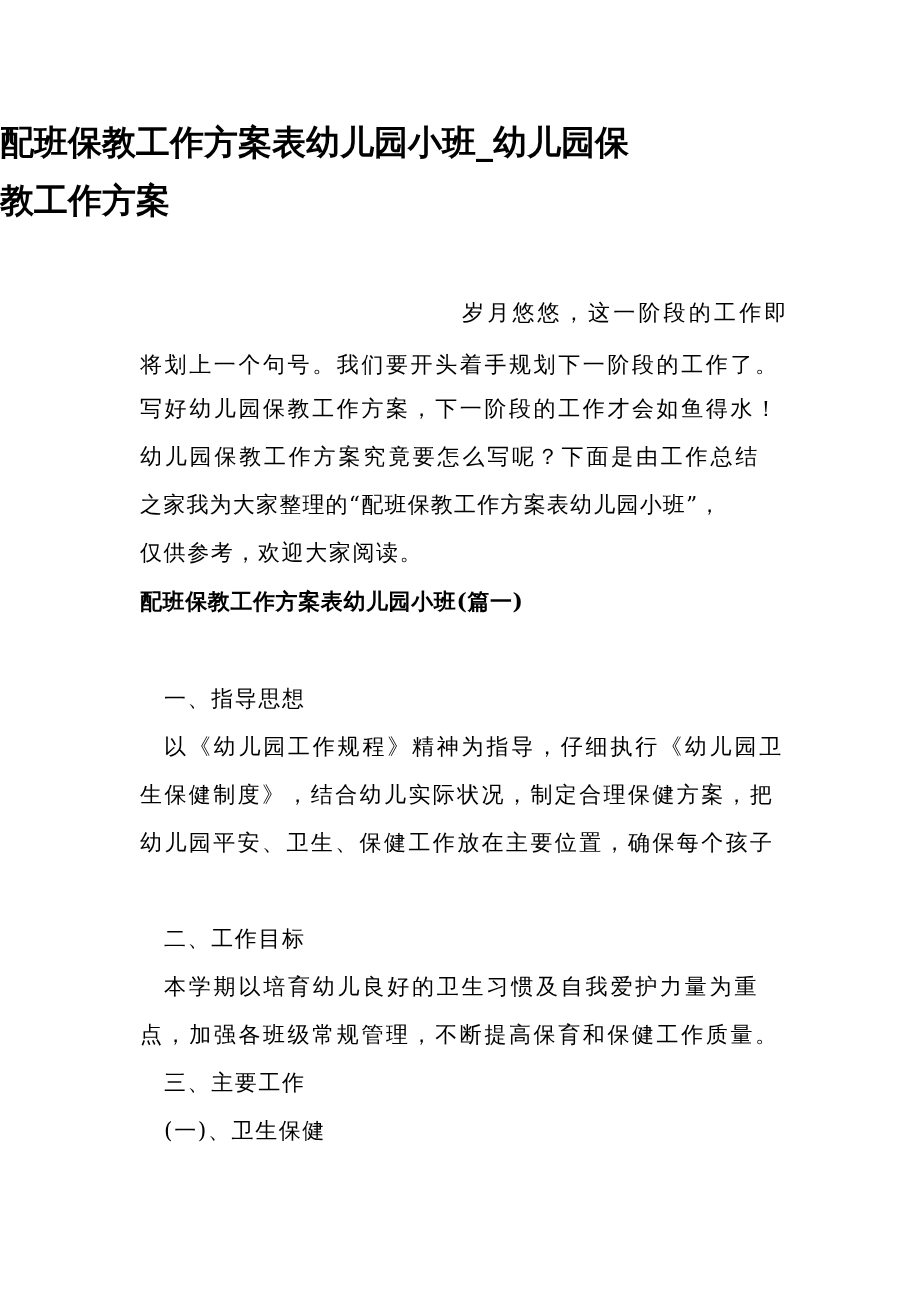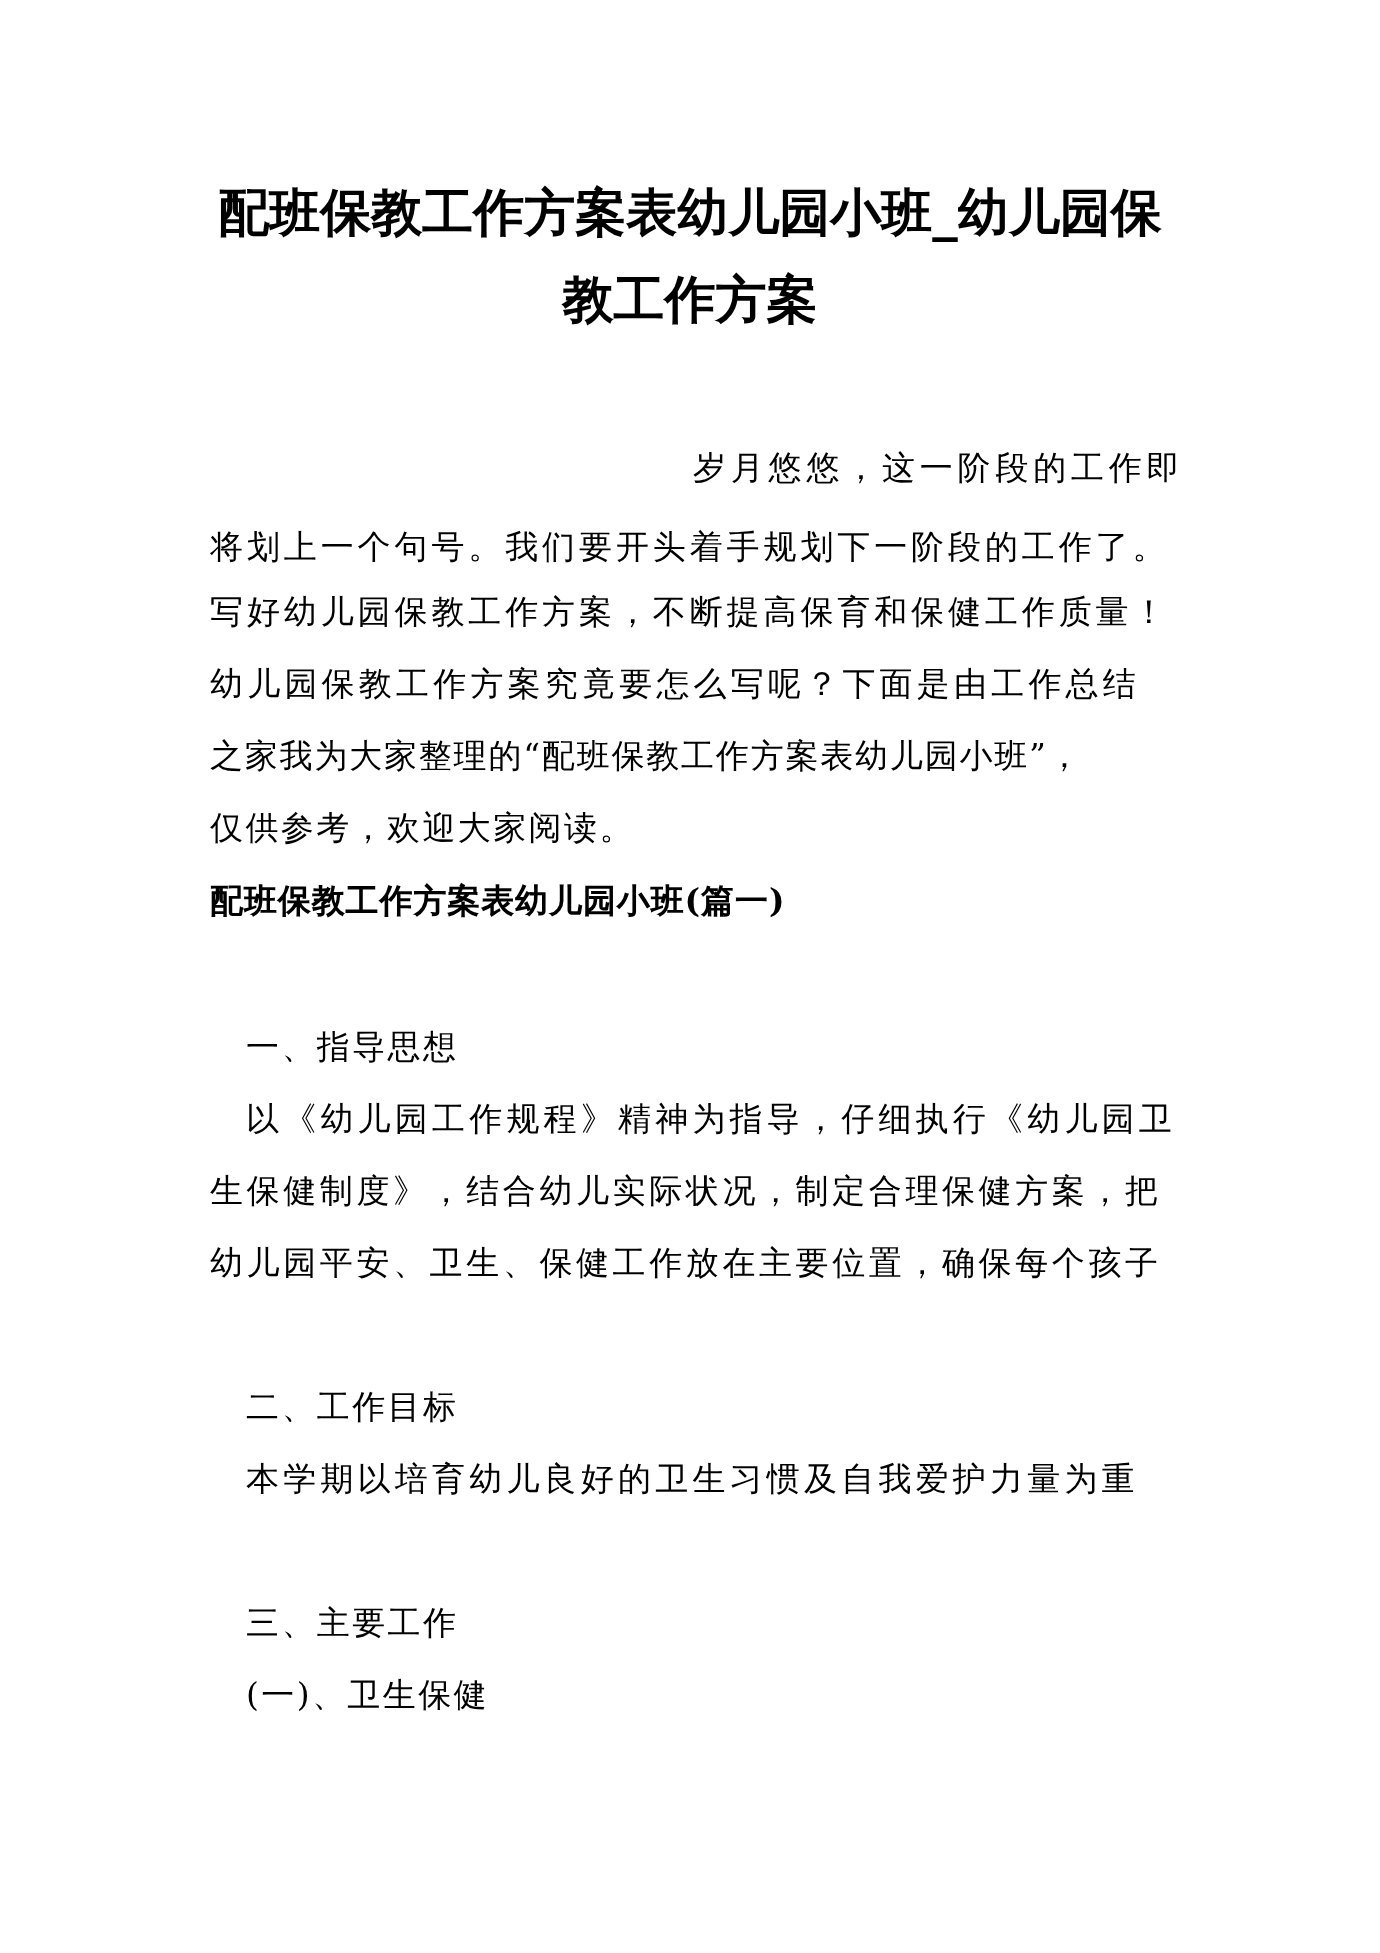--- a/index.html
+++ b/index.html
@@ -1,47 +1,48 @@
 <!DOCTYPE html>
 <html><head>
   <meta charset="utf-8">
   <style>
     html, body { margin: 0; padding: 0; background: #ffffff; }
     body { width: 920px; height: 1302px; position: relative; overflow: hidden;
            font-family: "DejaVu Serif", "Liberation Serif", serif; color: #000; }
     .page { position: absolute; left: 0; top: 0; width: 920px; height: 1302px; background: #fff; }
-    .title { position: absolute; left: 0; width: 920px; text-align: center;
+    .title { position: absolute; left: 0; width: 920px; 
              font-family: "DejaVu Sans", "Liberation Sans", sans-serif; font-weight: bold;
              font-size: 34px; line-height: 40px; letter-spacing: 0px; white-space: nowrap; }
     .line { position: absolute; font-size: 22px; line-height: 30px; white-space: nowrap;
             letter-spacing: 3.2px; }
     .small { letter-spacing: 1px; font-weight: bold; }
   </style>
 </head>
 <body>
 
 <div class="page">
 
   <div class="title" style="top:122px;">配班保教工作方案表幼儿园小班_幼儿园保</div>
   <div class="title" style="top:180px;">教工作方案</div>
 
 
   <div class="line" style="left:462px; top:298px;">岁月悠悠，这一阶段的工作即</div>
   <div class="line" style="left:140px; top:352px; letter-spacing:2.6px;font-family:Liberation Mono, monospace;">将划上一个句号。我们要开头着手规划下一阶段的工作了。</div>
-  <div class="line" style="left:140px; top:394px; letter-spacing:2.6px;">写好幼儿园保教工作方案，不断提高保育和保健工作质量！</div>
+  <div class="line" style="left:140px; top:394px; letter-spacing:2.6px;">写好幼儿园保教工作方案，下一阶段的工作才会如鱼得水！</div>
   <div class="line" style="left:140px; top:490px; letter-spacing:1.2px;">之家我为大家整理的“配班保教工作方案表幼儿园小班”，</div>
   <div class="line" style="left:140px; top:442px; letter-spacing:2.8px;">幼儿园保教工作方案究竟要怎么写呢？下面是由工作总结</div>
   <div class="line" style="left:140px; top:538px; letter-spacing:1.6px;">仅供参考，欢迎大家阅读。</div>
 
   <div class="line small" style="left:140px; top:586px; letter-spacing:0.6px;">配班保教工作方案表幼儿园小班(篇一)</div>
 
   <div class="line" style="left:164px; top:684px; letter-spacing:1.6px;">一、指导思想</div>
   <div class="line" style="left:140px; top:780px; letter-spacing:2.4px;">生保健制度》，结合幼儿实际状况，制定合理保健方案，把</div>
   <div class="line" style="left:164px; top:732px; letter-spacing:2.8px;">以《幼儿园工作规程》精神为指导，仔细执行《幼儿园卫</div>
   <div class="line" style="left:140px; top:828px; letter-spacing:2.4px;">幼儿园平安、卫生、保健工作放在主要位置，确保每个孩子</div>
 
   <div class="line" style="left:164px; top:924px; letter-spacing:1.6px;">二、工作目标</div>
   <div class="line" style="left:164px; top:972px; letter-spacing:2.8px;">本学期以培育幼儿良好的卫生习惯及自我爱护力量为重</div>
+  <div class="line" style="left:140px; top:1020px; letter-spacing:2.6px;">点，加强各班级常规管理，不断提高保育和保健工作质量。</div>
 
   <div class="line" style="left:164px; top:1068px; letter-spacing:1.6px;">三、主要工作</div>
   <div class="line" style="left:164px; top:1116px; letter-spacing:1.6px;">(一)、卫生保健</div>
 
 </div>
 
 </body></html>

